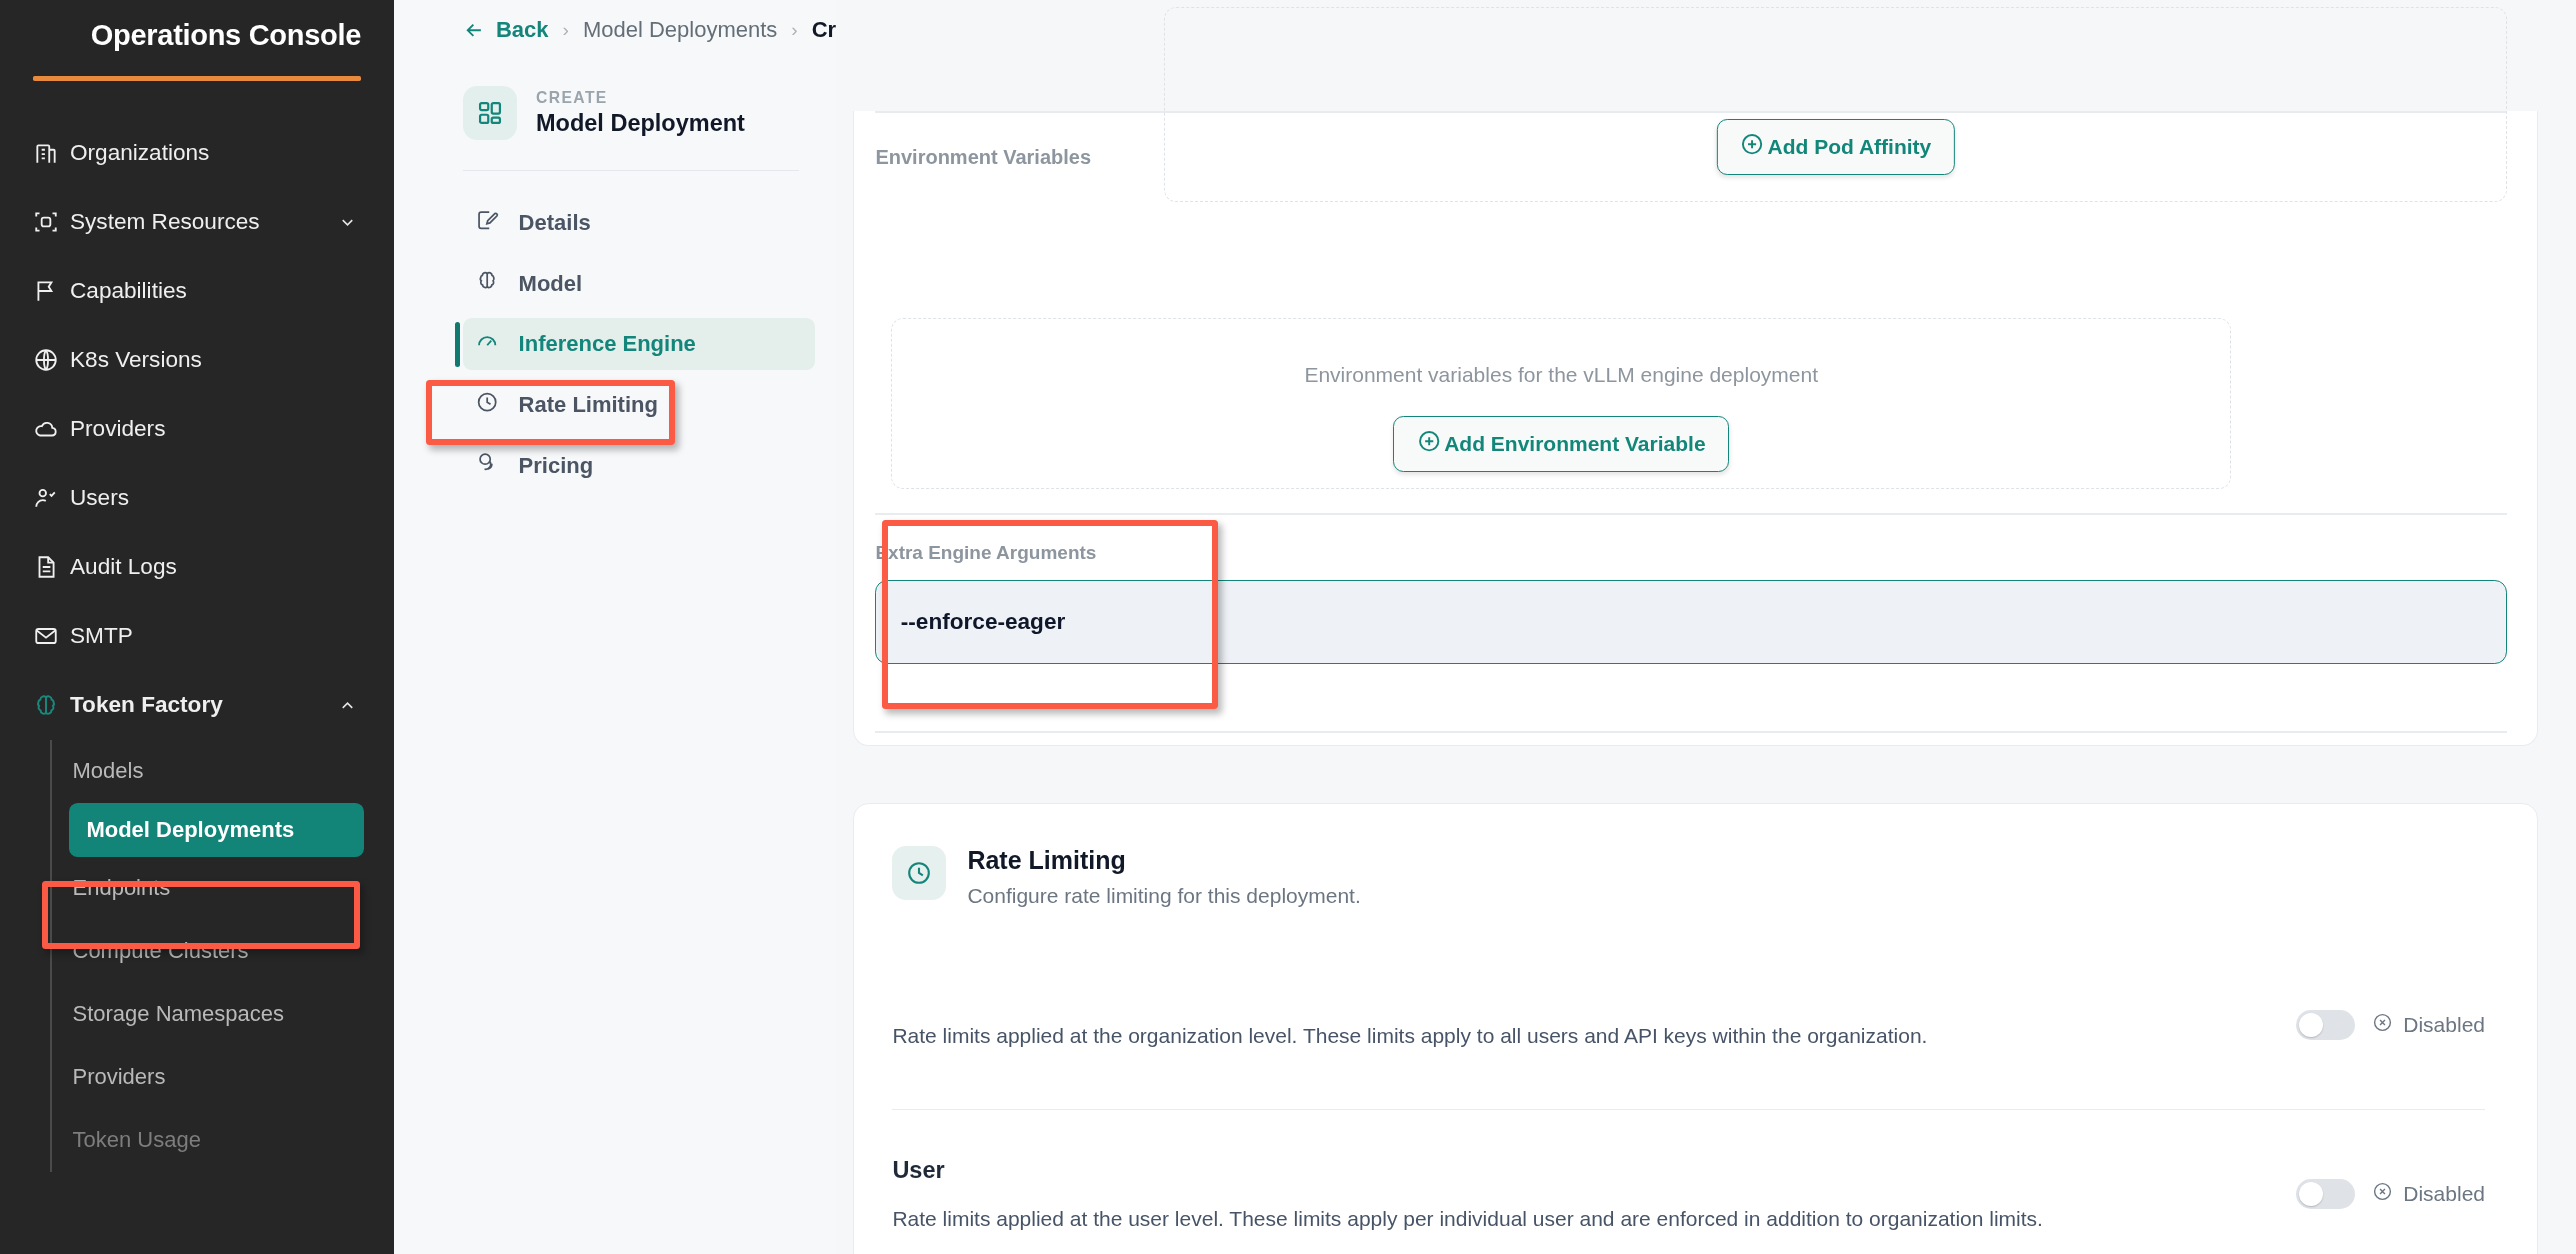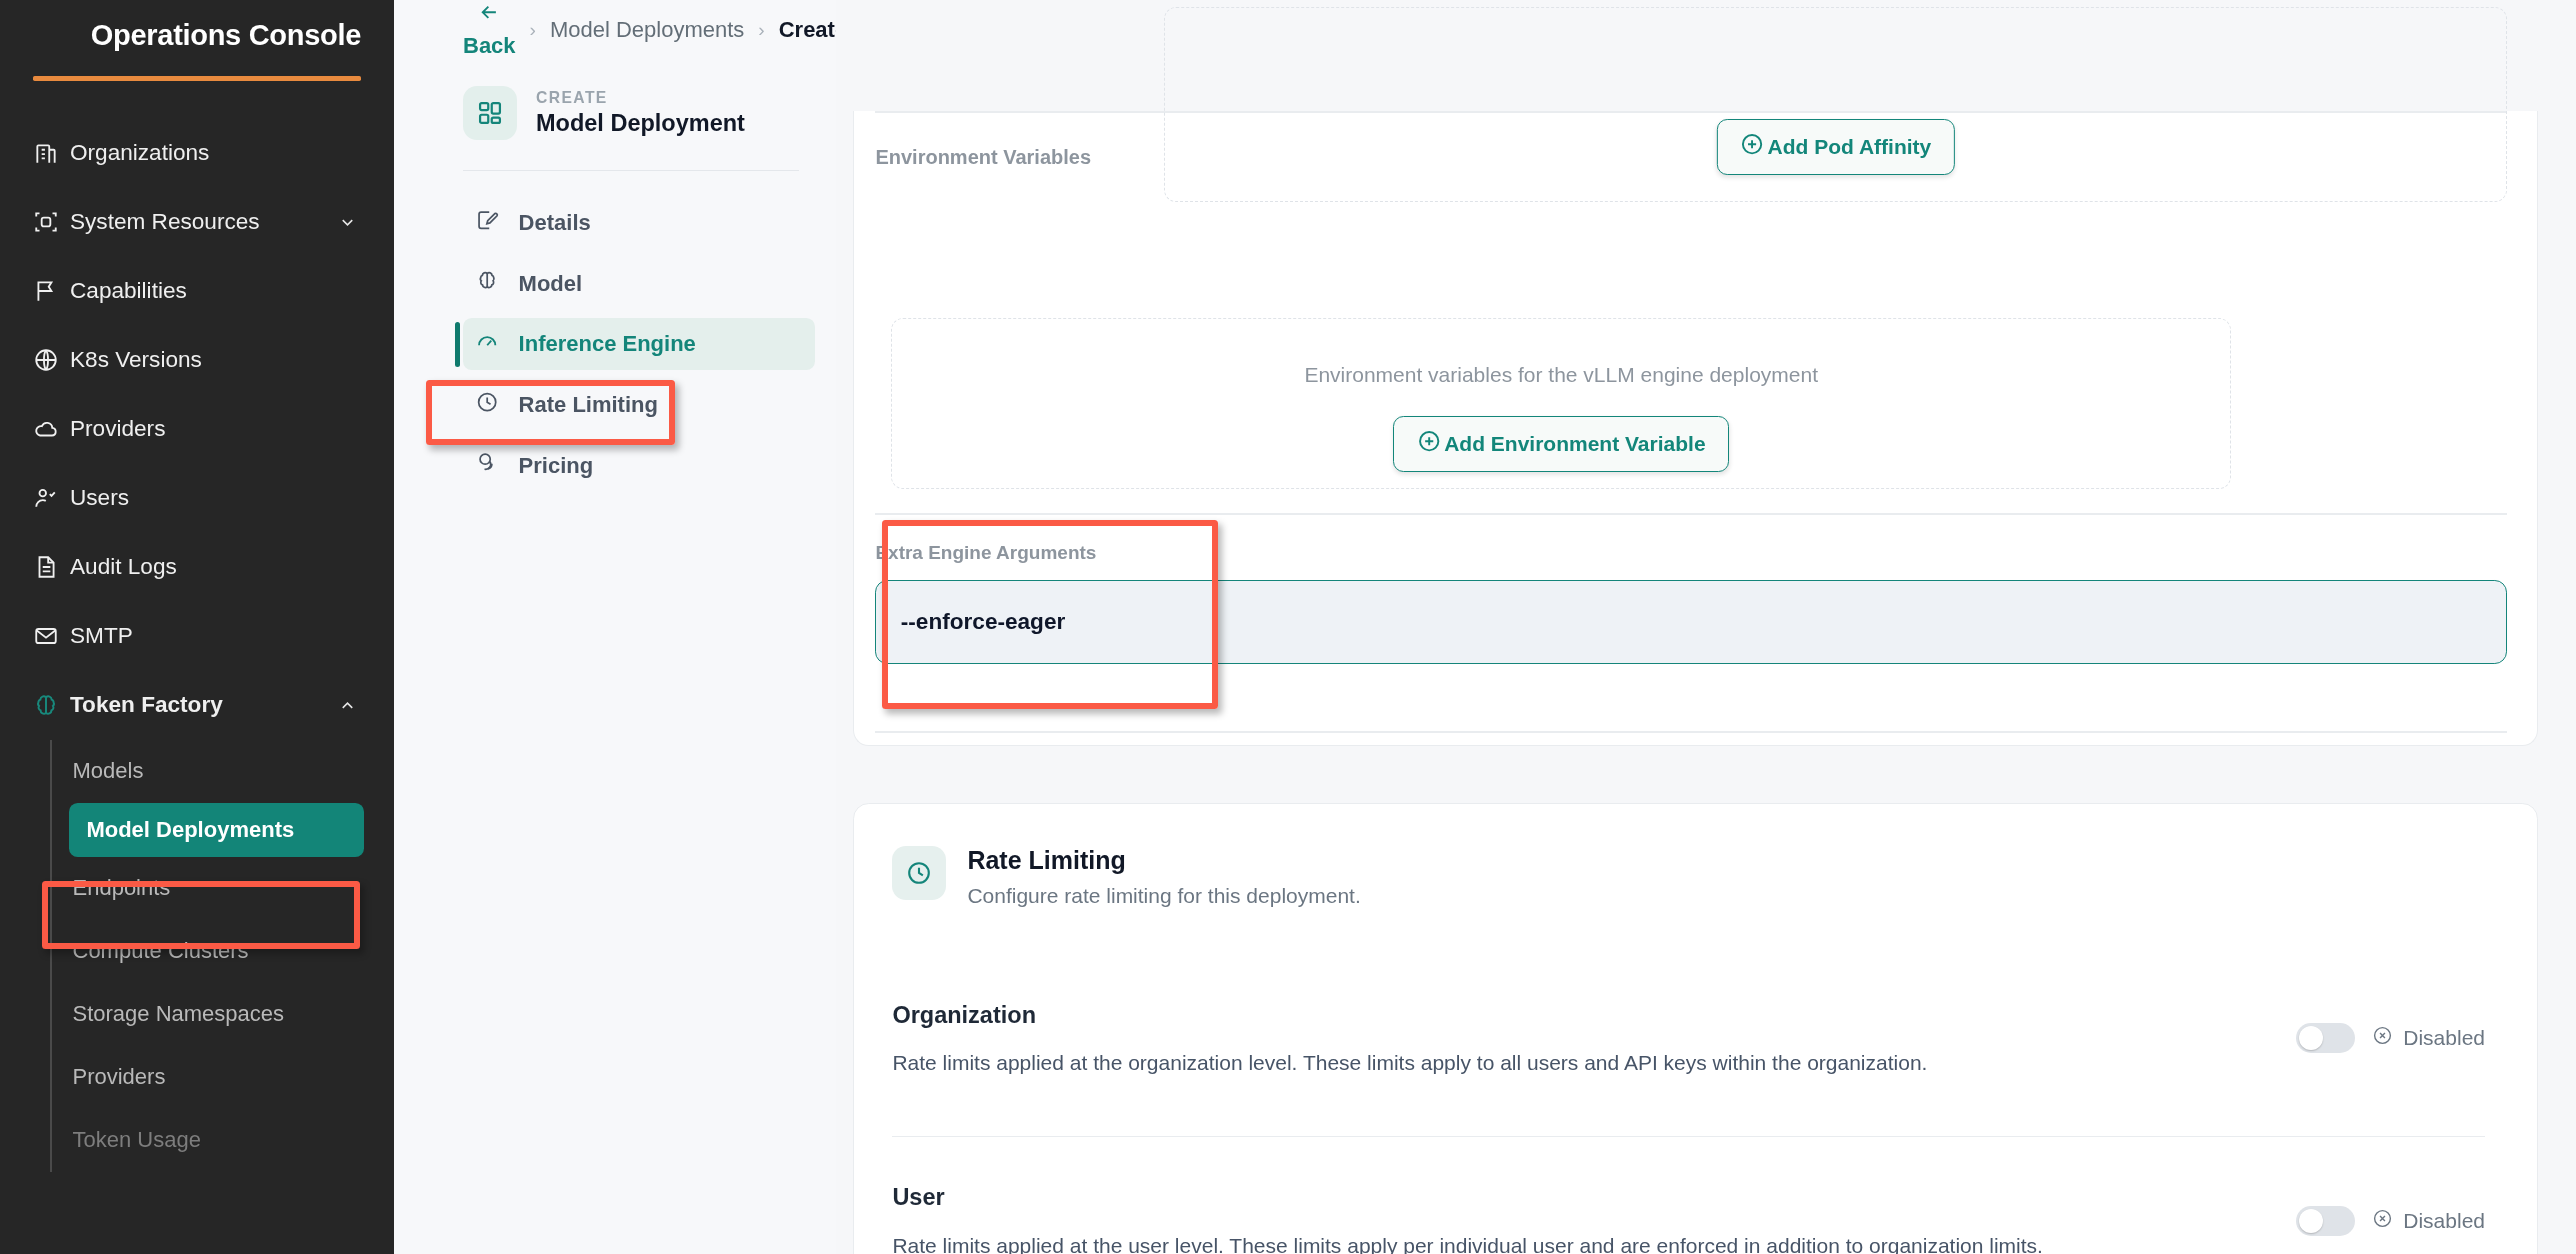--- a/index.html
+++ b/index.html
@@ -53,21 +53,21 @@
   
   .redbox { position: absolute; border: 6.1px solid #fb5a45; border-radius: 3.5px; pointer-events:none; z-index: 30;
             box-shadow: 3.5px 4.4px 7px rgba(0,0,0,.28); }
 
   
   .midcol { width: 442px; flex: 0 0 442px; height: 1255px; background:#f7f8fa; position: relative;}
   .crumb {
     height: 60px; display:flex; align-items:center; gap: 14px;
     padding-left: 69px; font-size: 22px; color:#636e77; white-space: nowrap;
   }
-  .crumb .back { color:#14857a; font-weight: 600; display:flex; align-items:center; gap:10.4px; cursor:pointer;flex-direction:column; }
+  .crumb .back { color:#14857a; font-weight: 600; display:flex; align-items:center; gap:10.4px; cursor:pointer; }
   .crumb .sep { color:#aab2ba; font-size: 19px; }
   .crumb .cur { color:#111827; font-weight: bold; }
 
   .create-head { display:flex; align-items:center; gap:19px; padding: 26px 0 0 69px; }
   .create-badge {
     width: 54px; height: 54px; border-radius: 14px; background:#e3efec;
     display:flex; align-items:center; justify-content:center; flex:0 0 54px;
   }
   .create-eyebrow { font-size:15.7px; letter-spacing:1.4px; font-weight:bold; color:#9aa4ad; }
   .create-title { font-size: 23.5px; font-weight: bold; color:#111827; margin-top:3.5px; white-space:nowrap;}
@@ -424,21 +424,20 @@
             </svg>
         </div>
         <div>
           <div class="rl-title">Rate Limiting</div>
           <div class="rl-sub">Configure rate limiting for this deployment.</div>
         </div>
       </div>
 
       <div class="rl-row" style="margin-top:94px;">
         <div class="txt">
-          <div class="rl-name">Organization</div>
           <div class="rl-desc">Rate limits applied at the organization level. These limits apply to all users and API keys within the organization.</div>
         </div>
         <div class="rl-ctl">
           <div class="toggle">
             <div class="knob"></div>
           </div>
           <div class="dis-label">
             <span>
               <svg width="21" height="21" viewBox="0 0 24 24" fill="none" stroke="#6b7682" stroke-width="1.6">
                   <circle cx="12" cy="12" r="9"></circle>

